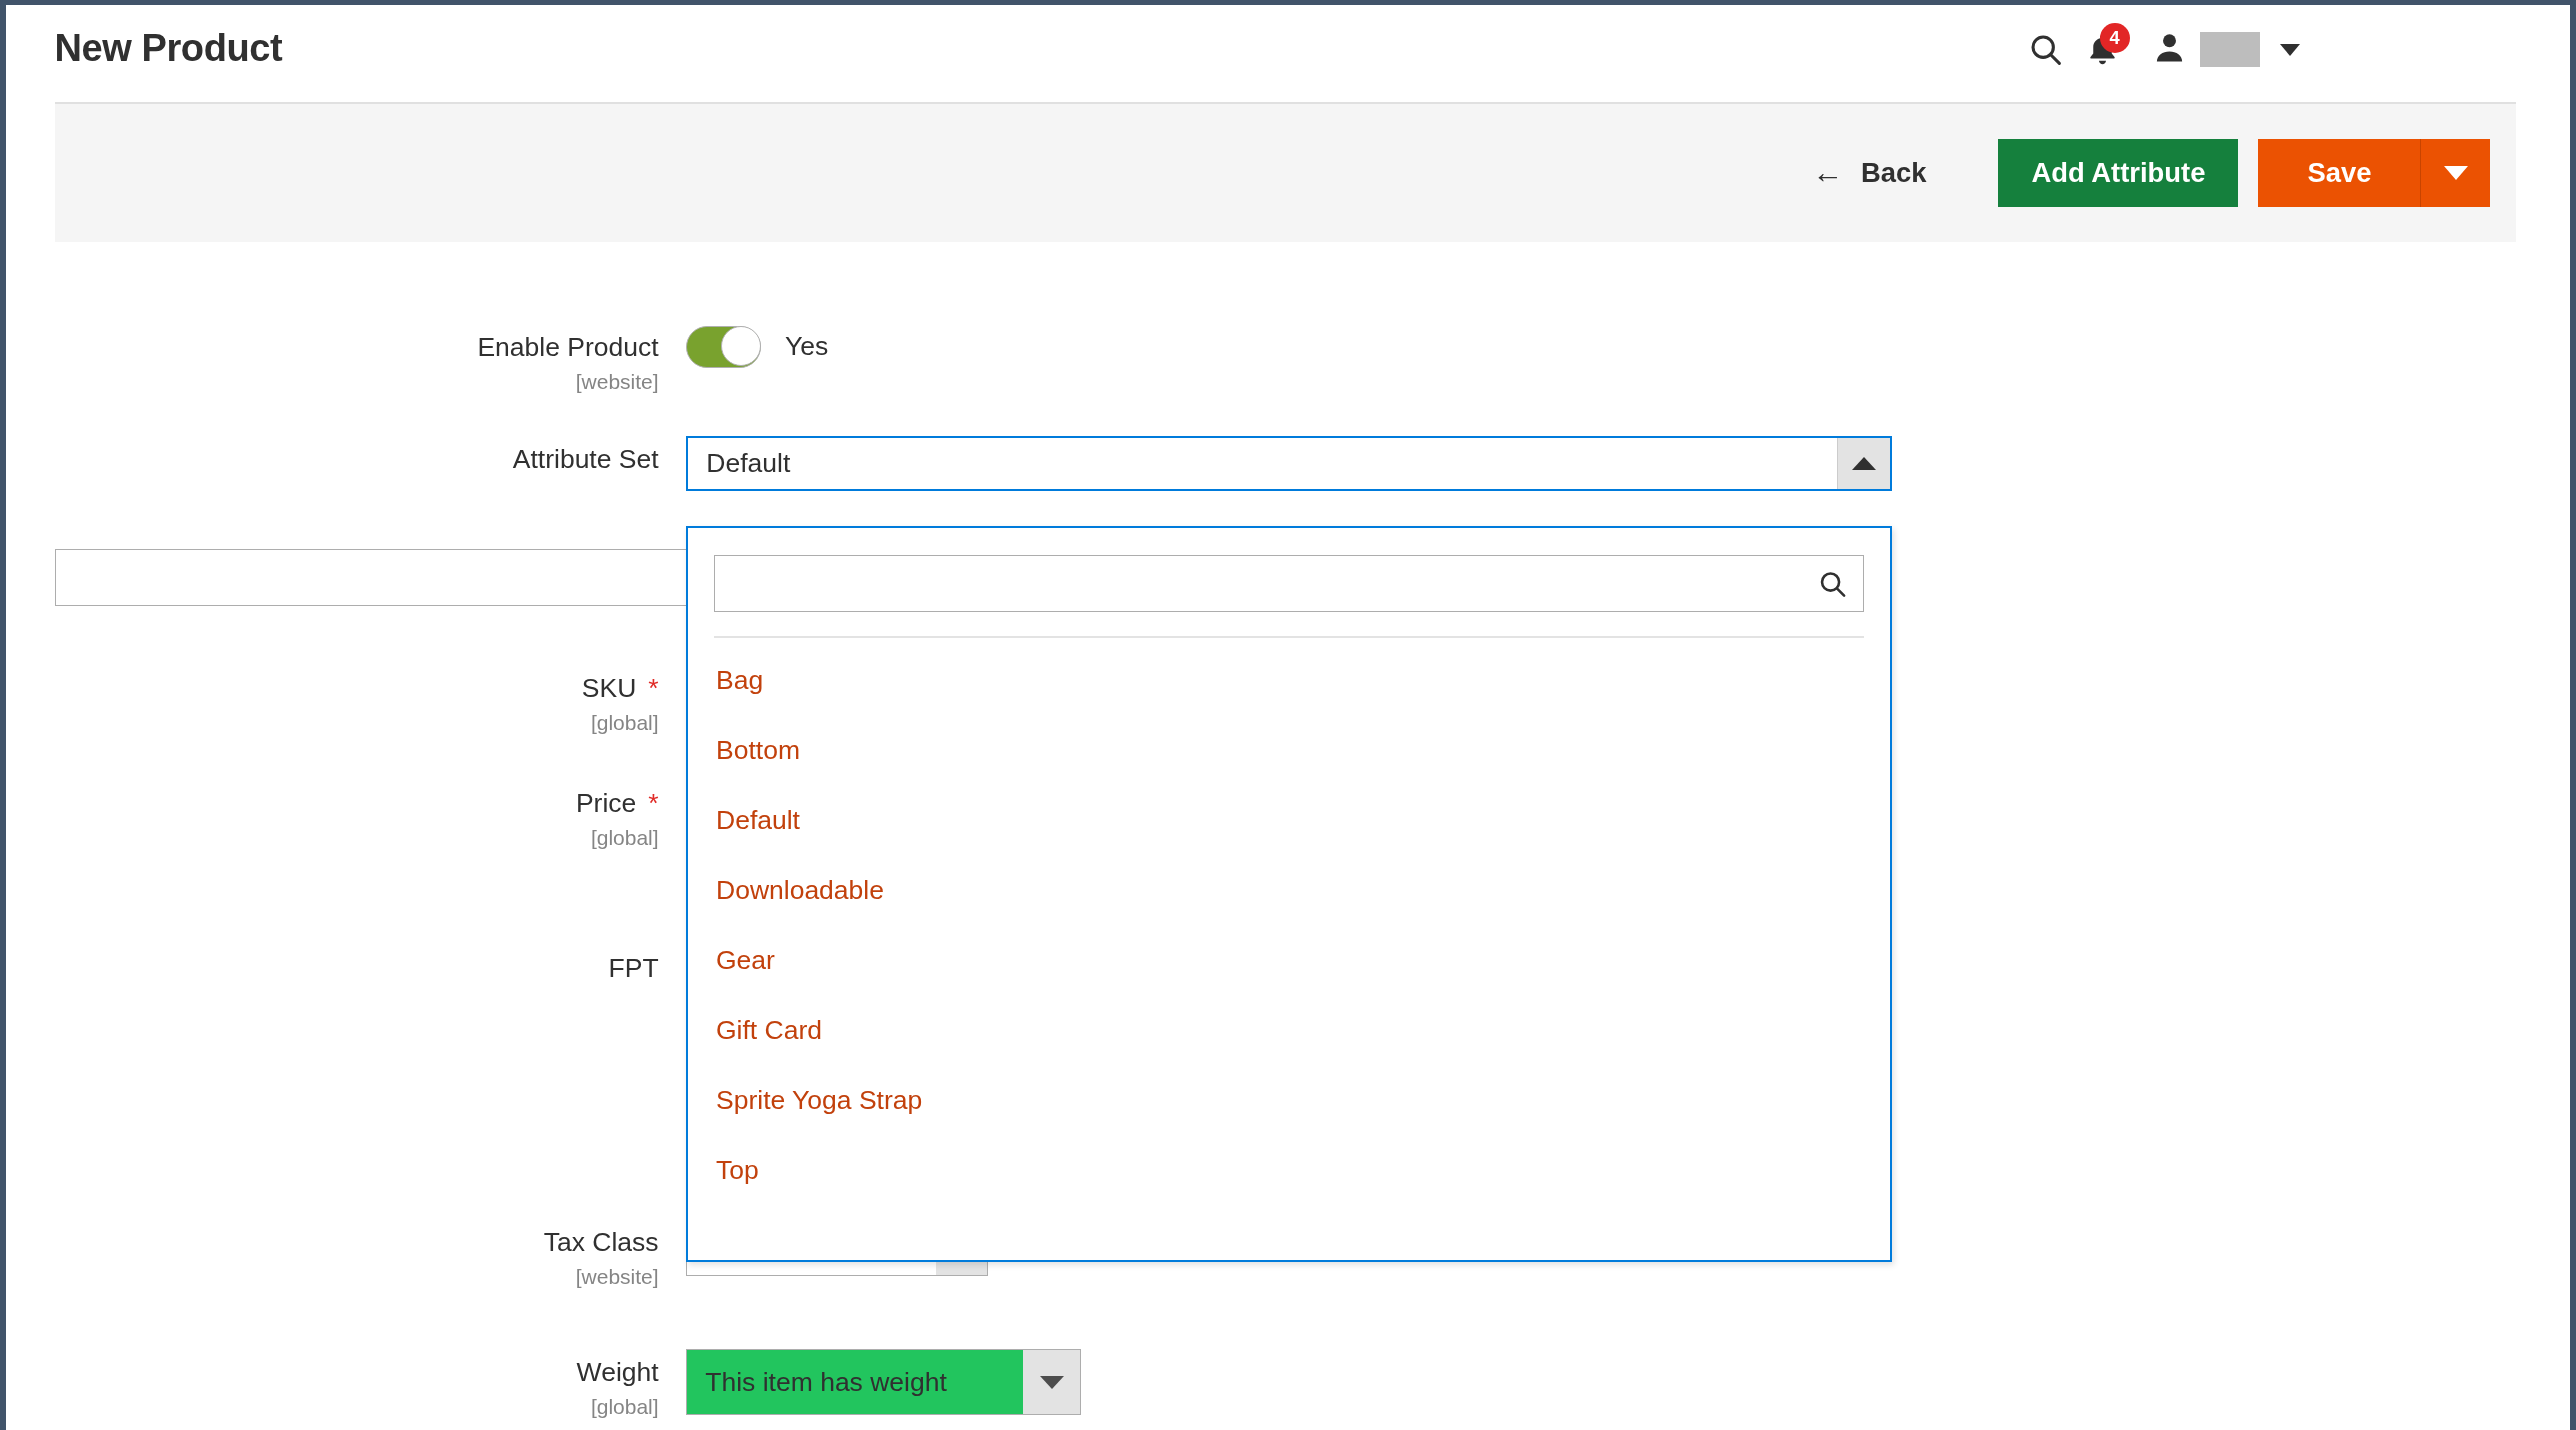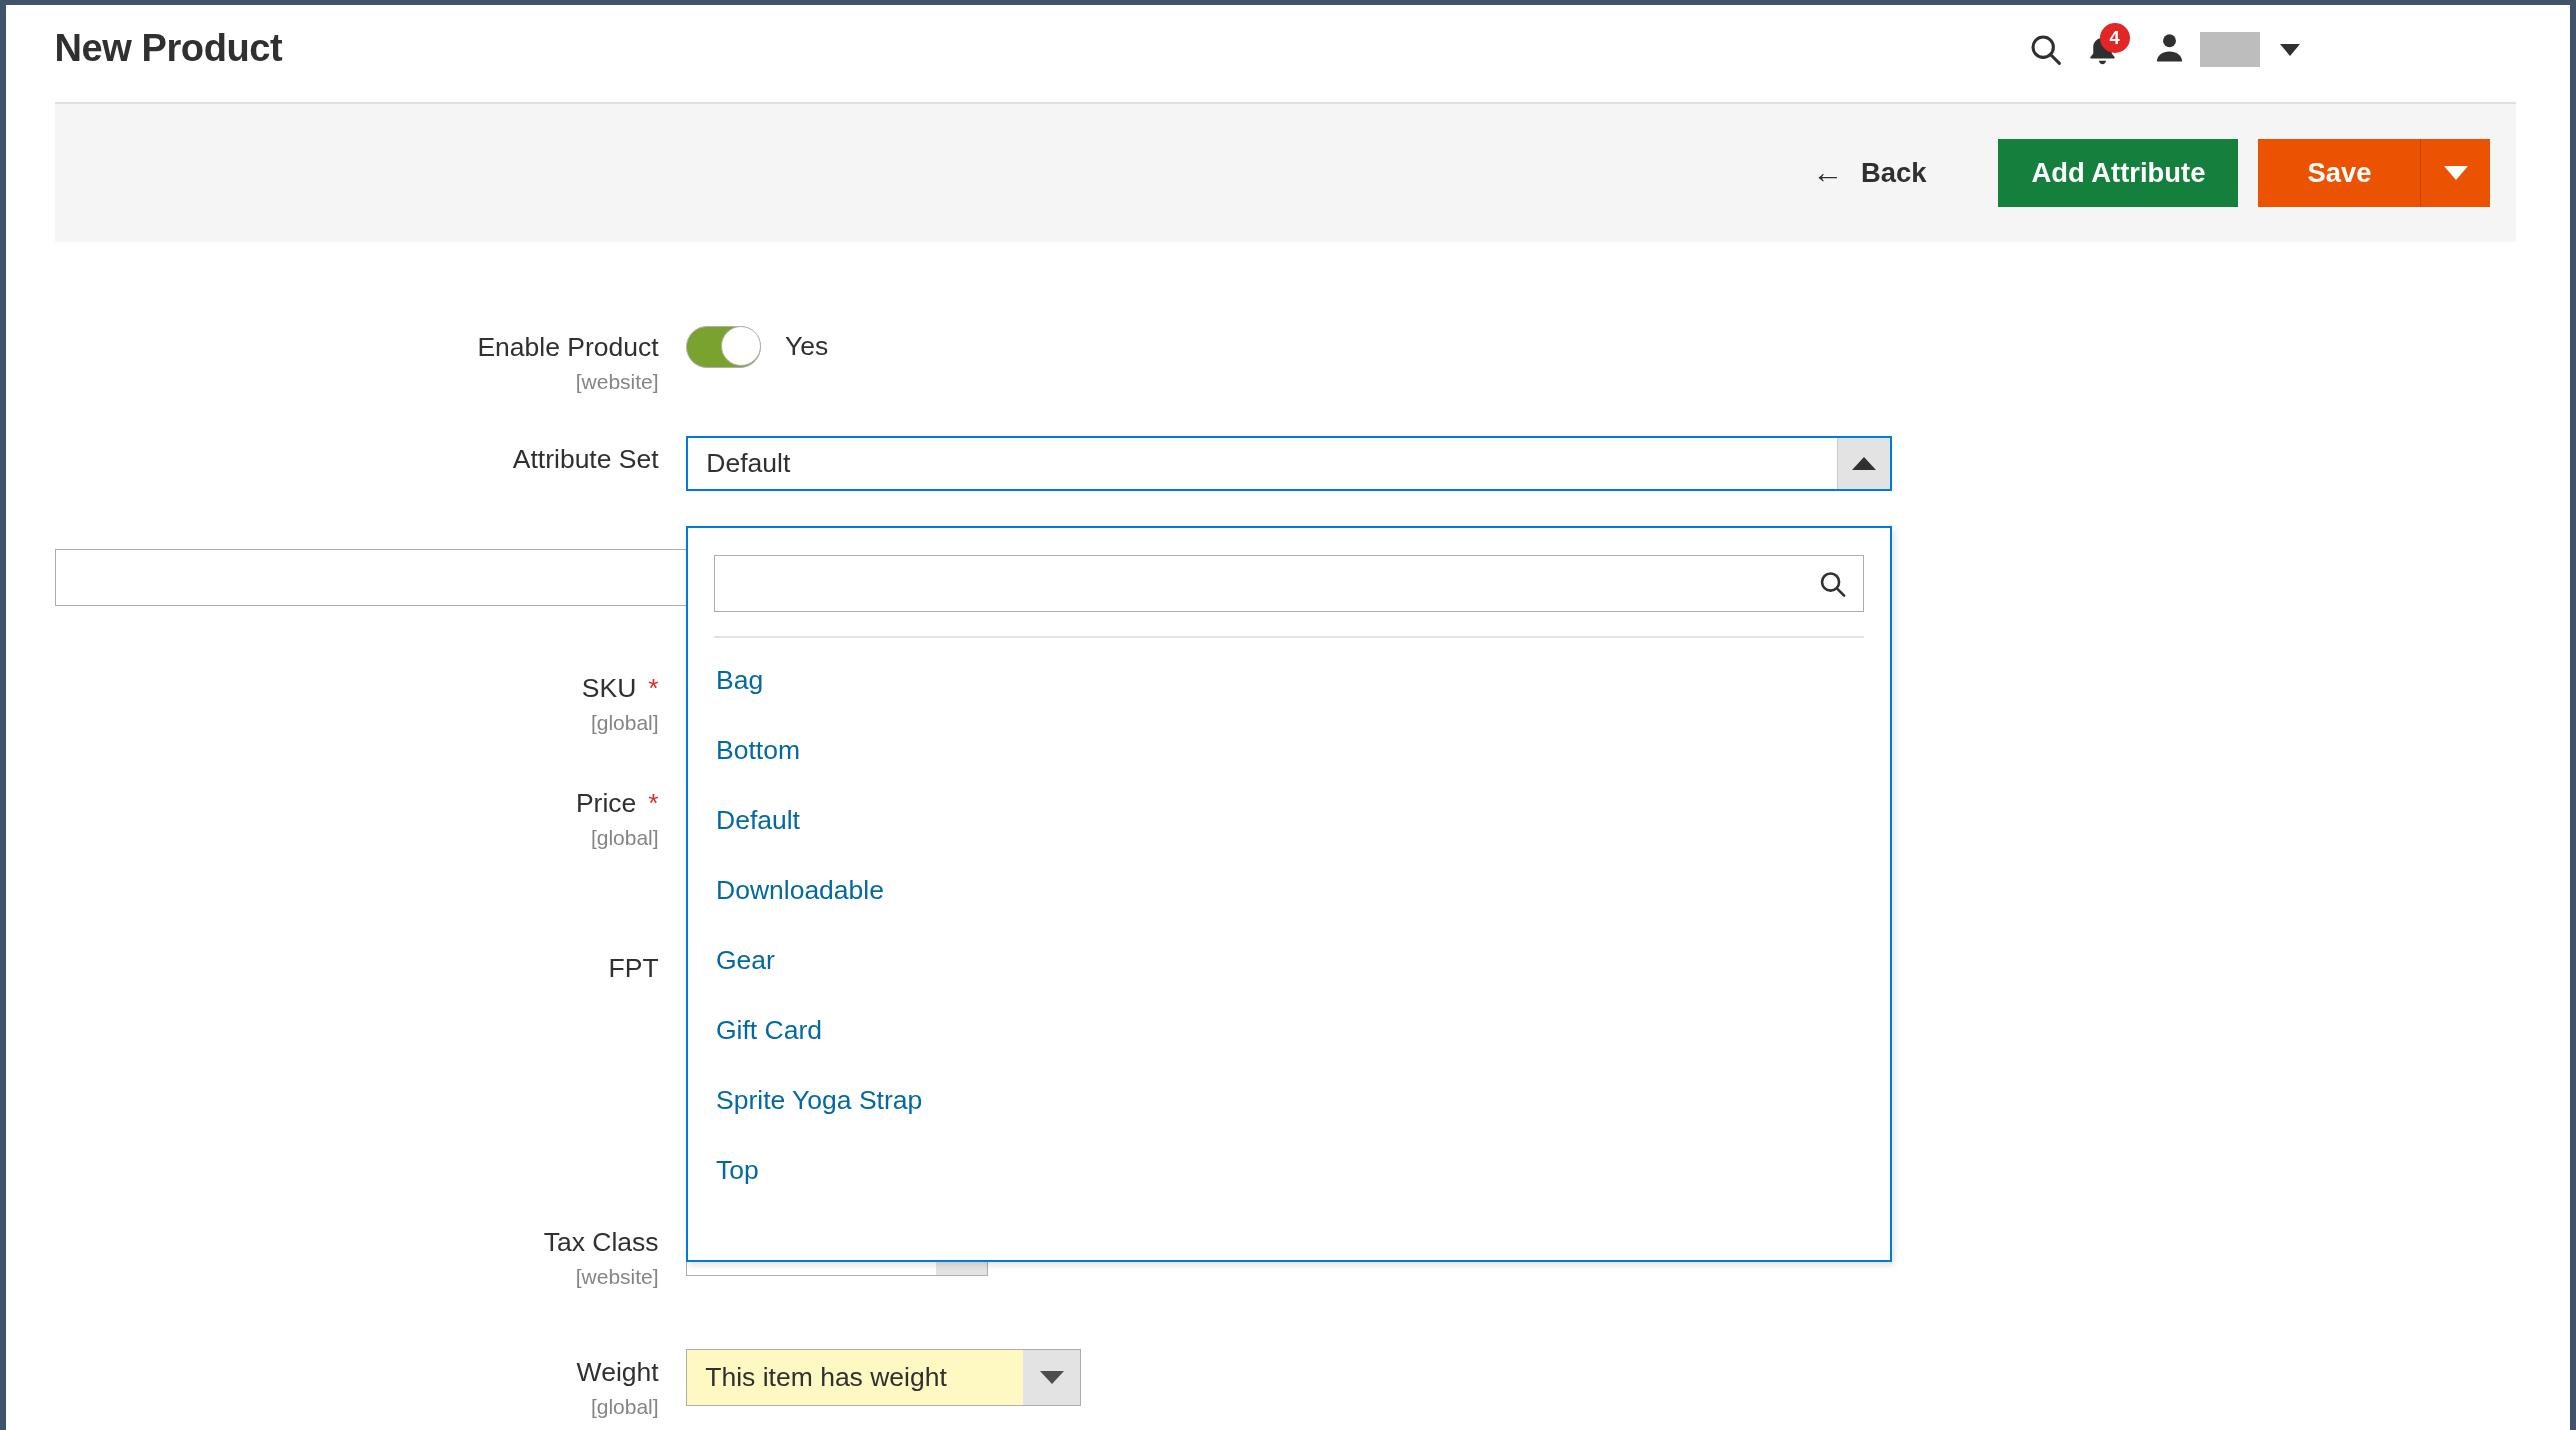--- a/index.html
+++ b/index.html
@@ -348,24 +348,24 @@
   .weight-unit {
     position: absolute;
     right: 16.5px; top: 50%;
     transform: translateY(-50%);
     font-size: 25.6px;
     color: #858585;
     pointer-events: none;
   }
   .weight-select {
     position: relative;
-    width: 395px; height: 57px;
+    width: 395px; height: 66px;
     display: flex;
     border: 1.8px solid #adadad;
-    background: #fef9c3;
+    background: #22c55e;
     justify-content: space-between;
   }
   .weight-select .select-value {
     flex: 1;
     display: flex;
     align-items: center;
     padding: 0 18.3px;
     font-size: 26.5px;
     color: #303030;
   }
@@ -422,21 +422,21 @@
   .dd-list {
     margin-top: 7.3px;
     list-style: none;
   }
   .dd-item {
     height: 70px;
     display: flex;
     align-items: center;
     padding-left: 28px;
     font-size: 26.5px;
-    color: #0369a1;
+    color: #c2410c;
     cursor: pointer;
   }
 </style>
 </head>
 <body>
 
 <div id="app">
 
   <div class="rail-top"></div>
   <div class="rail-left"></div>

